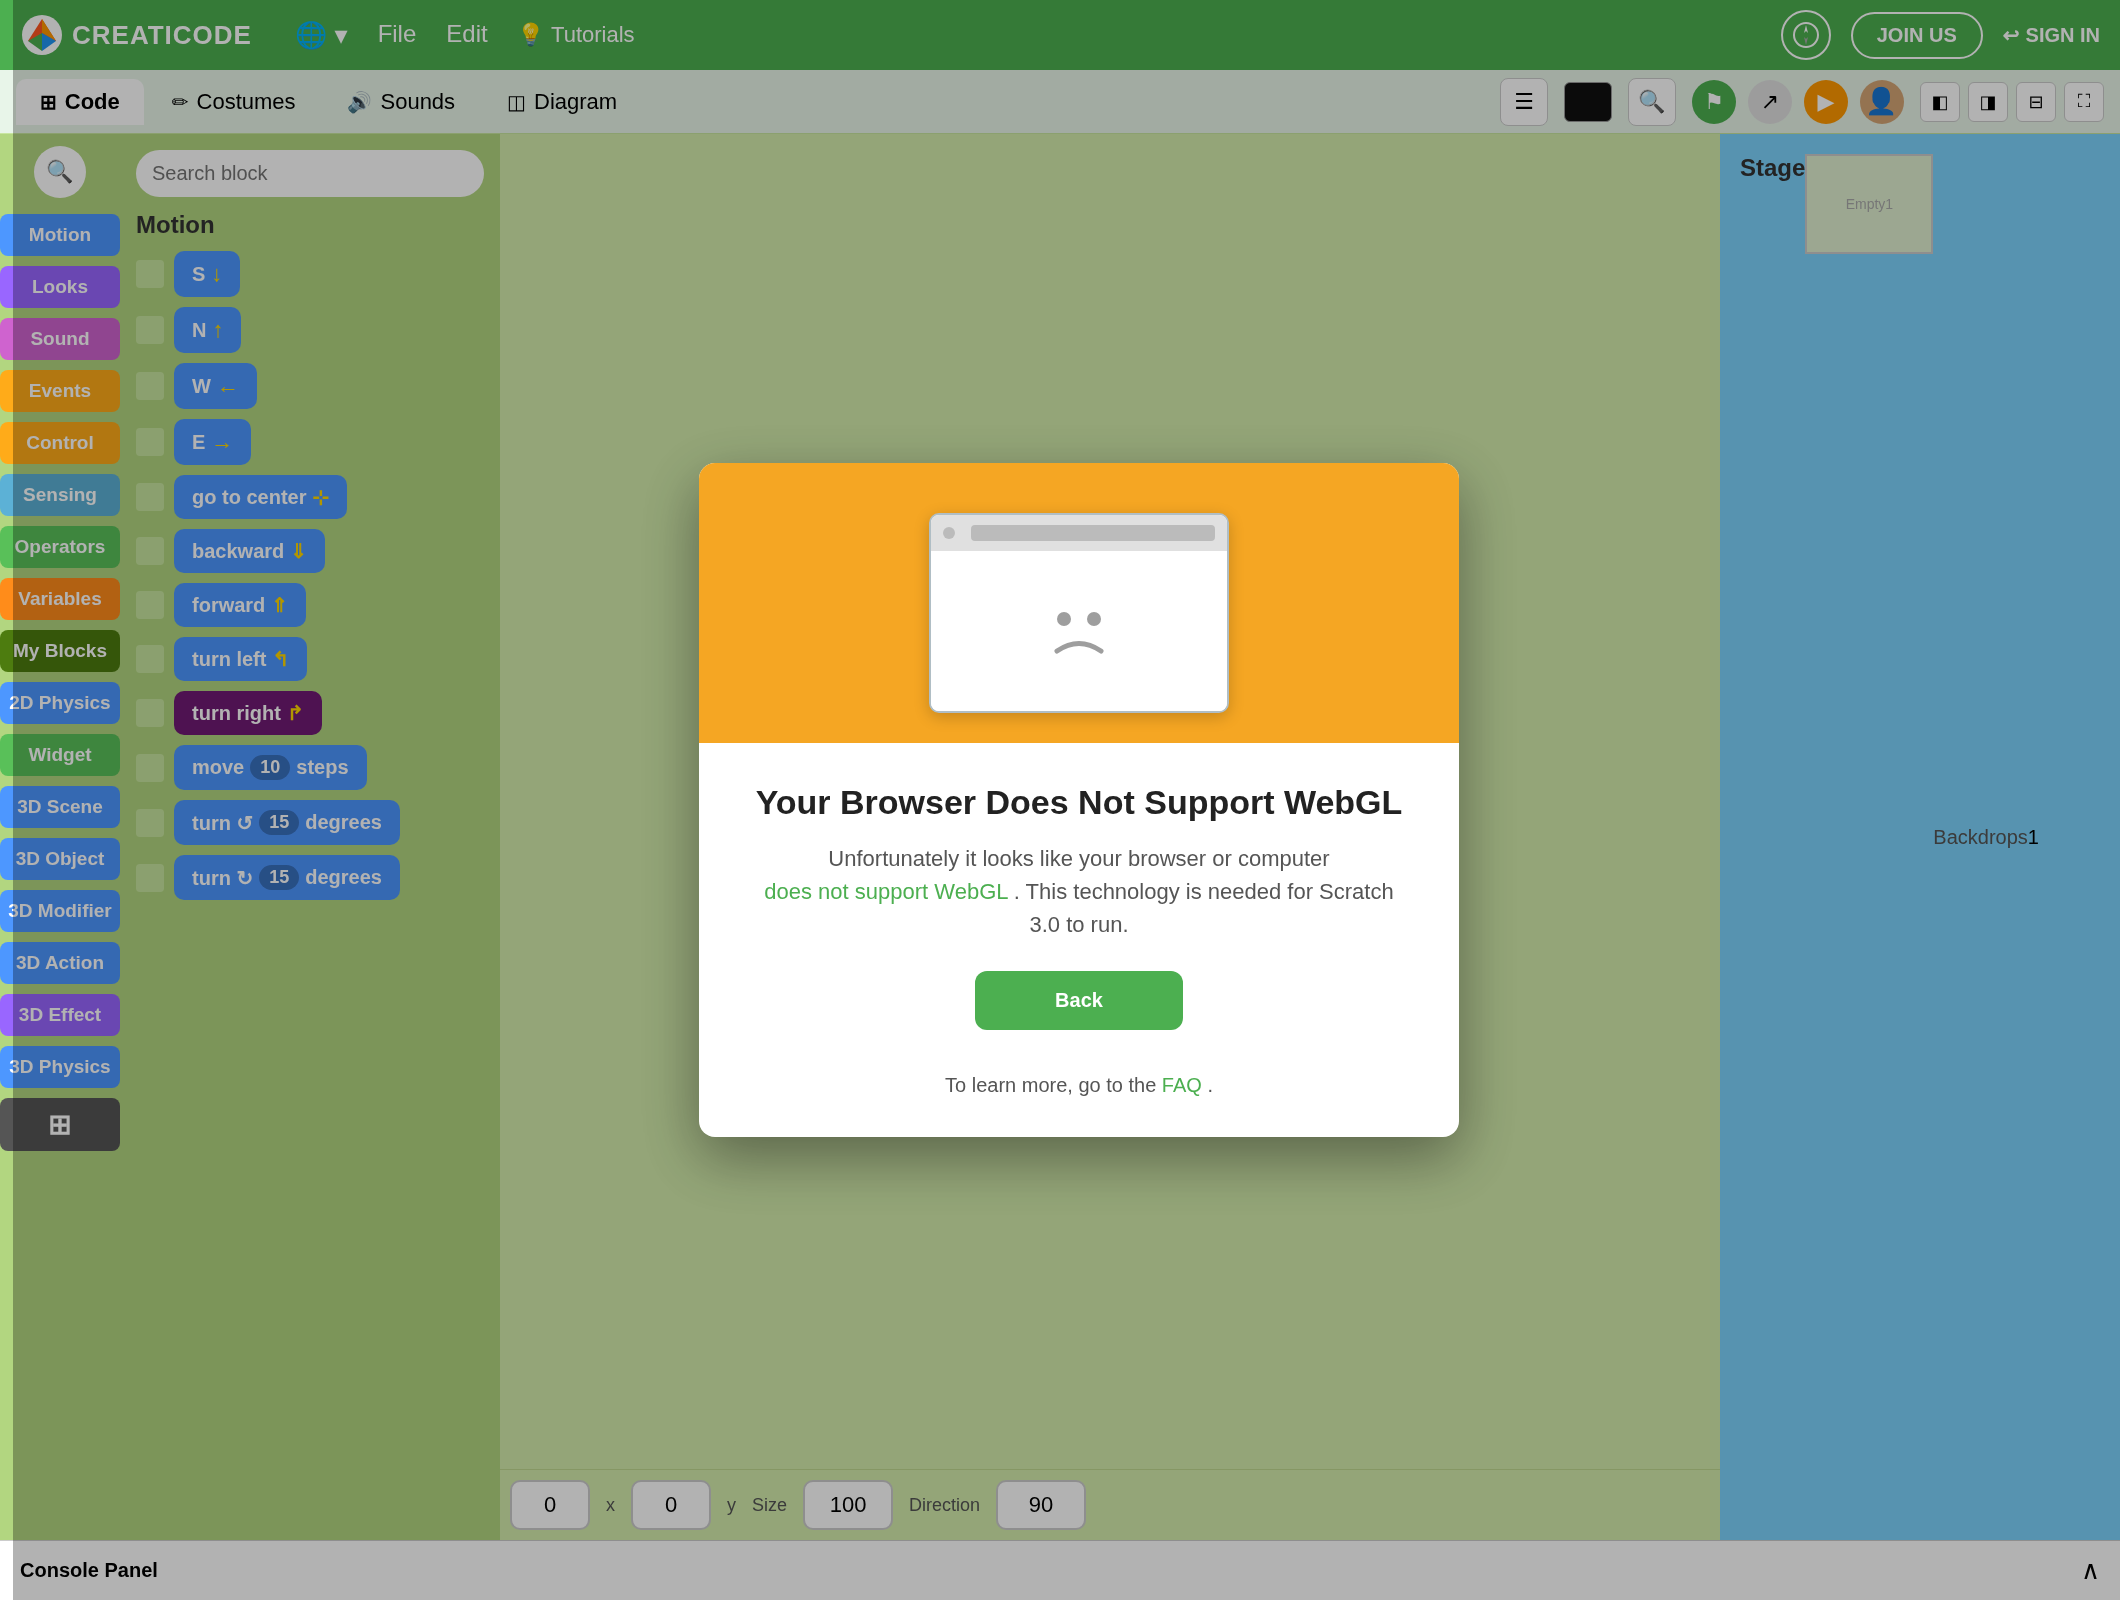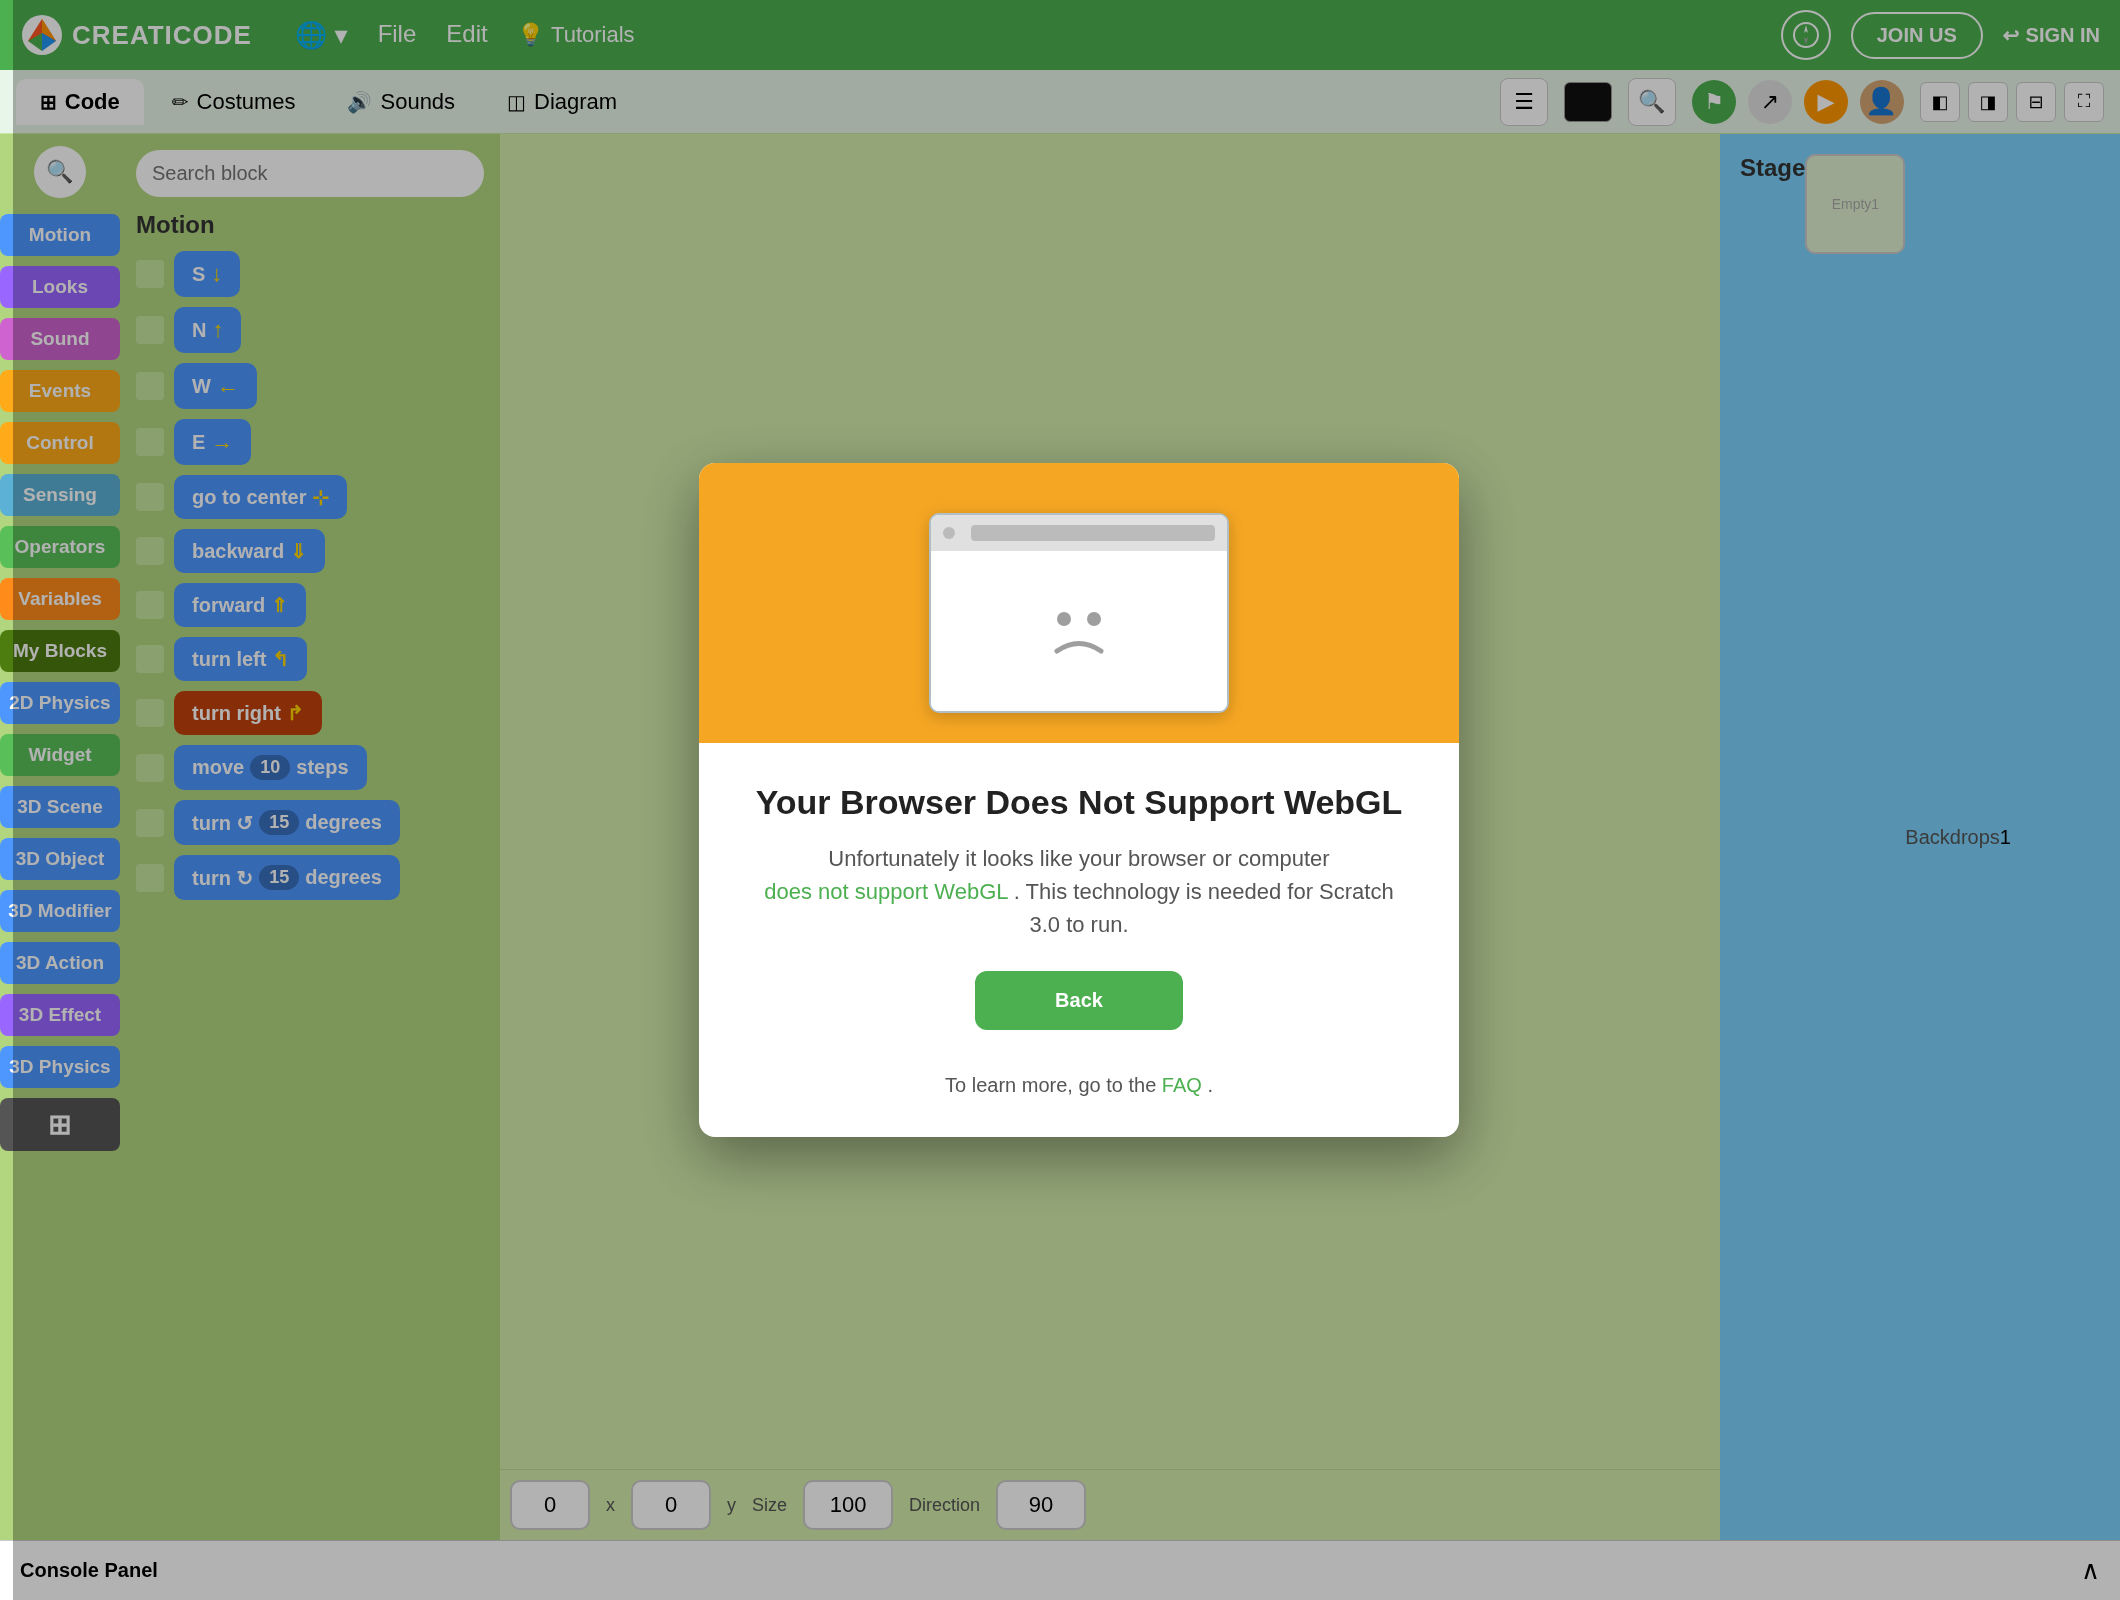--- a/index.html
+++ b/index.html
@@ -85,21 +85,21 @@
 
     
     .stage-panel { flex: 1; background: #d4edac; display: flex; flex-direction: column; }
     .stage-canvas { flex: 1; background: #d4edac; position: relative; overflow: hidden; }
 
     
     .properties-panel {
       width: 400px; background: #7dd3fc; padding: 20px; display: flex; flex-direction: row; 
     }
     .prop-input { width: 110px; height: 50px; border: 2px solid #ccc; border-radius: 10px; font-size: 22px; text-align: center; background: white; outline: none; }
-    .sprite-thumb { width: 100px; height: 100px; background: #e0f0d0; border-radius: 10px; border: 2px solid #ccc; }
+    .sprite-thumb { width: 128px; height: 100px; background: #e0f0d0; border-radius: 0; border: 2px solid #ccc; }
     .stage-label { font-size: 24px; font-weight: 700; color: #333; text-align: right; }
 
     
     .overlay {
       position: fixed; top: 0; left: 13px; width: 2120px; height: 1600px;
       background: rgba(0,0,0,0.3); display: flex; align-items: center; justify-content: center; z-index: 100; padding-left: 12px;
     }
     .modal {
       background: white; border-radius: 16px; width: 760px; overflow: hidden; box-shadow: 0 20px 60px rgba(0,0,0,0.4);
     }
@@ -268,21 +268,21 @@
     <div class="block-row">
       <div class="block-thumb"></div>
       <button class="block-btn" style="background:#4d97ff;">forward <span style="color:#ffd700;font-size:20px;">⇑</span></button>
     </div>
     <div class="block-row">
       <div class="block-thumb"></div>
       <button class="block-btn" style="background:#4d97ff;">turn left <span style="color:#ffd700;font-size:20px;">↰</span></button>
     </div>
     <div class="block-row">
       <div class="block-thumb"></div>
-      <button class="block-btn" style="background:#c2410c;">turn right <span style="color:#ffd700;font-size:20px;">↱</span></button>
+      <button class="block-btn" style="background:#701a75;">turn right <span style="color:#ffd700;font-size:20px;">↱</span></button>
     </div>
     <div class="block-row">
       <div class="block-thumb"></div>
       <button class="block-btn" style="background:#4d97ff;">move <span class="block-pill">10</span> steps</button>
     </div>
     <div class="block-row">
       <div class="block-thumb"></div>
       <button class="block-btn" style="background:#4d97ff;">turn ↺ <span class="block-pill">15</span> degrees</button>
     </div>
     <div class="block-row">

